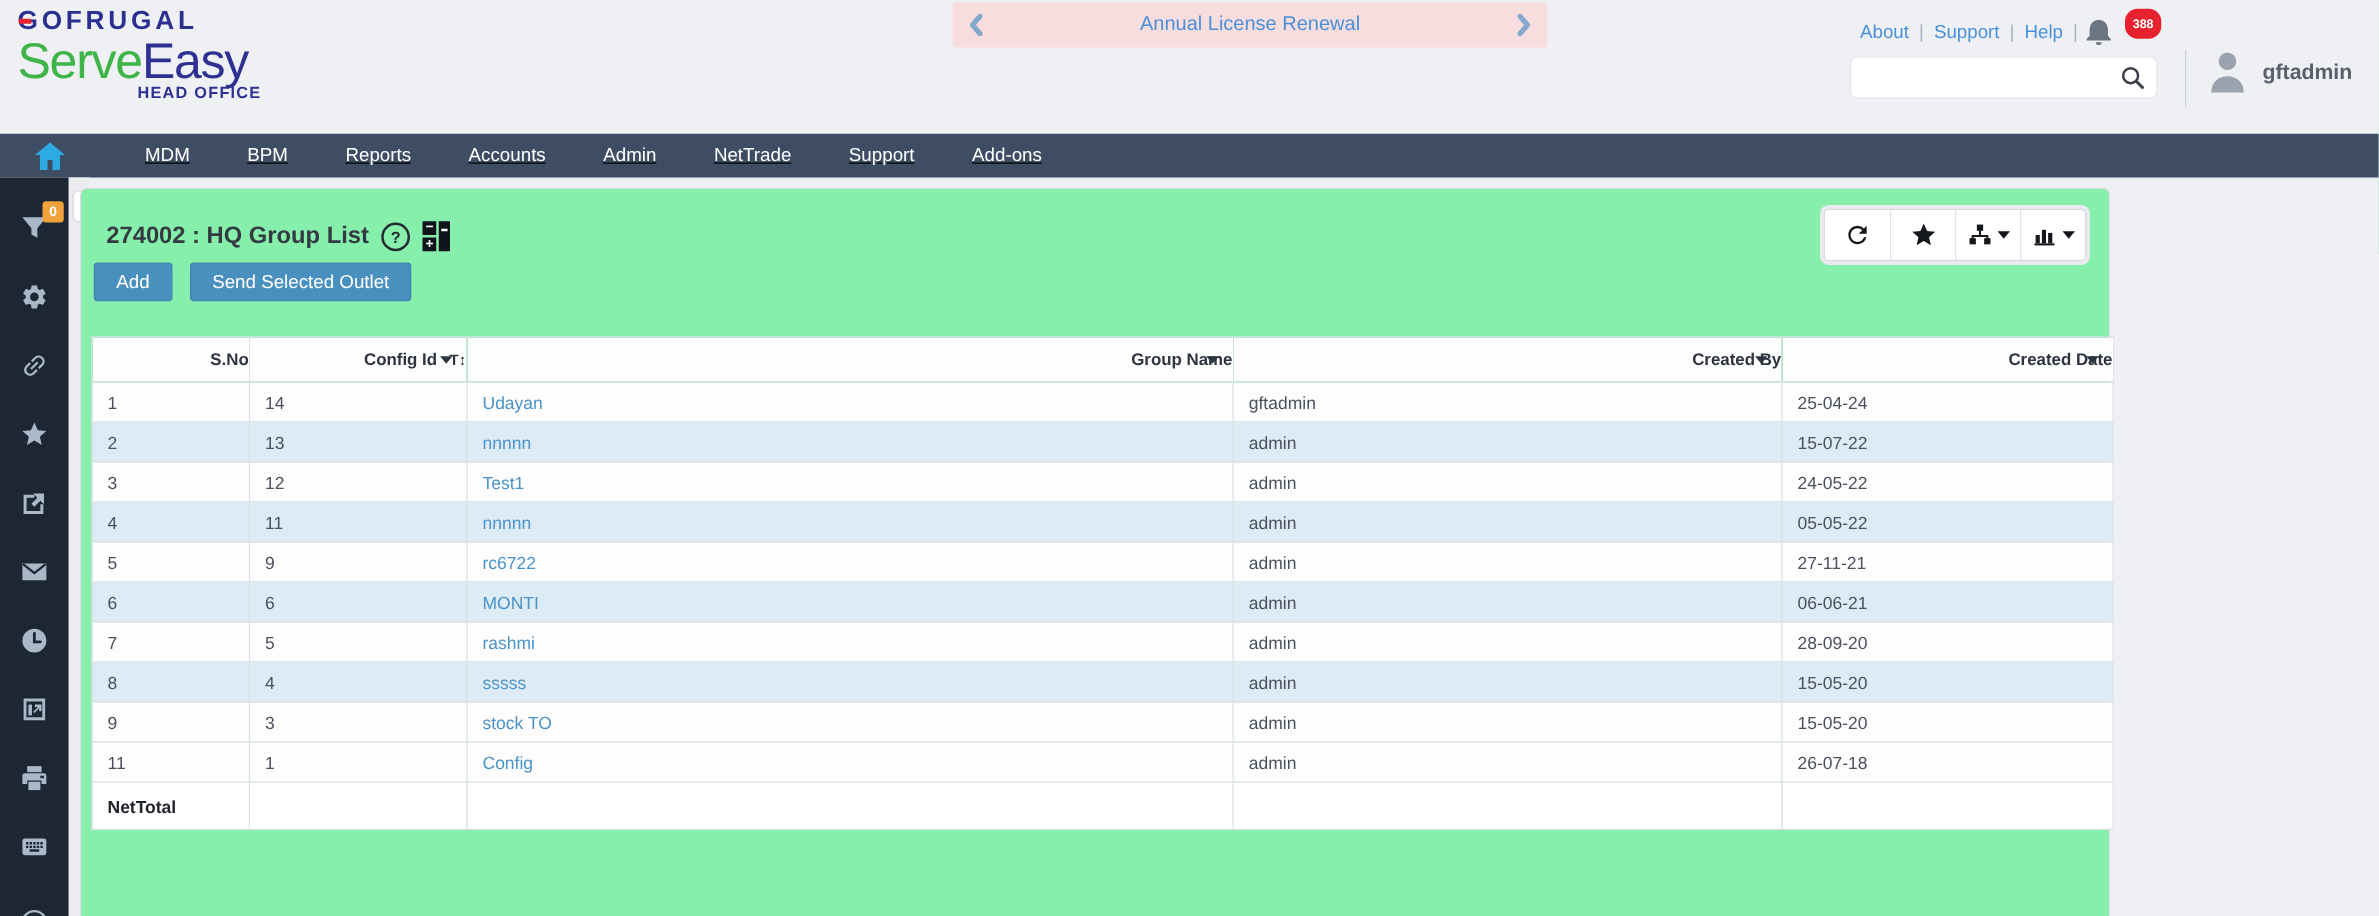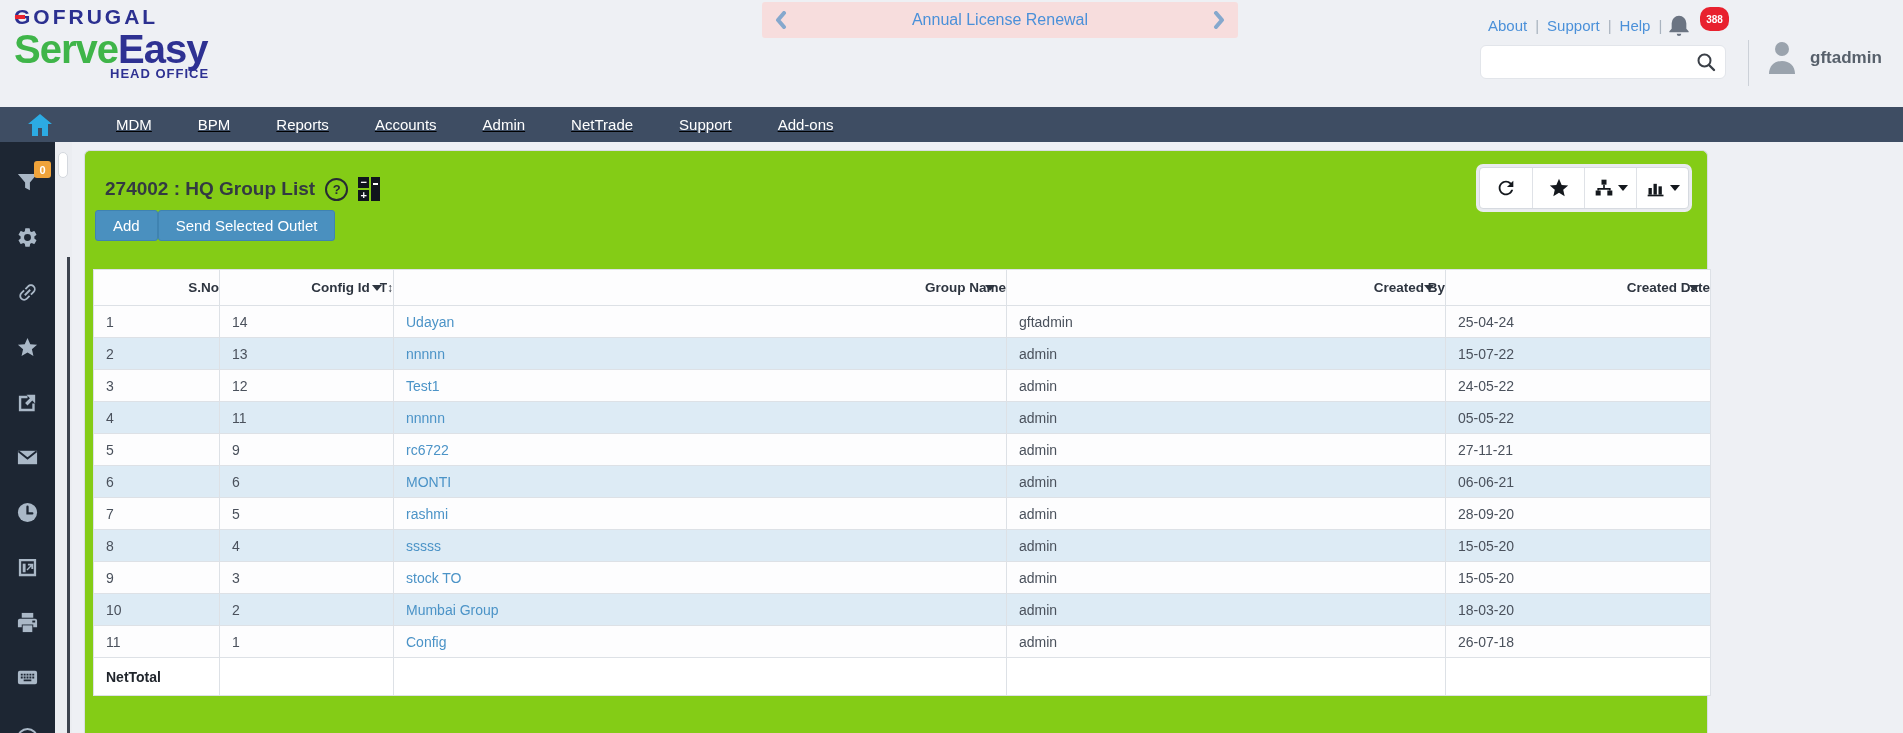--- a/index.html
+++ b/index.html
@@ -5,21 +5,21 @@
   * { margin:0; padding:0; box-sizing:border-box; }
   html,body { width:1903px; height:733px; }
   body { font-family:"Liberation Sans", sans-serif; background:#eef0f4; position:relative; overflow:hidden; }
   .stage { position:absolute; inset:0; width:1903px; height:733px; }
 
   
   .header { position:absolute; left:0; top:0; width:1903px; height:107px; background:#eef0f4; }
   .logo { position:absolute; left:14px; top:6px; line-height:1; }
   .logo-top { font-size:21px; font-weight:bold; letter-spacing:3px; color:#2b3090; position:relative; display:inline-block; }
   .logo-top .gbar { position:absolute; left:1px; top:9px; width:10px; height:4px; background:#e8232e; }
-  .logo-main { font-size:40px; font-weight:bold; letter-spacing:-1px; margin-top:2px; }
+  .logo-main { font-size:40px; font-weight:normal; letter-spacing:-1px; margin-top:2px; }
   .logo-serve { color:#3fb549; }
   .logo-easy { color:#2e3192; }
   .logo-office { font-size:13px; font-weight:bold; letter-spacing:1px; color:#2e3192; margin:-2px 0 0 96px; }
 
   .banner { position:absolute; left:762px; top:2px; width:476px; height:36px; background:#f7dddd; border-radius:3px; display:flex; align-items:center; justify-content:space-between; padding:0 12px;gap:20px; }
   .banner-text { color:#4a90d9; font-size:16px; }
   .banner .chev { width:14px; height:18px; cursor:pointer; }
 
   .hdr-links { position:absolute; left:1488px; top:17px; display:flex; align-items:center; gap:8px; font-size:15px; }
   .hdr-links a { color:#4a90d9; text-decoration:none; cursor:pointer; }
@@ -45,38 +45,38 @@
   .sb-item svg { width:23px; height:23px; fill:#aab8c7; }
   .sb-item .stroke { fill:none; stroke:#aab8c7; stroke-width:2; }
   .filter-badge { position:absolute; right:4px; top:6px; width:17px; height:17px; background:#f0a33a; border-radius:3px; color:#fff; font-size:11px; font-weight:bold; display:flex; align-items:center; justify-content:center; }
 
   
   .gutter { position:absolute; left:55px; top:142px; width:17px; height:591px; background:#ebedf1; }
   .gutter-thumb { position:absolute; left:3px; top:10px; width:10px; height:26px; background:#fff; border:1px solid #d4d8de; border-radius:5px; }
   .gutter-line { position:absolute; left:12px; top:115px; width:3px; bottom:0; background:#3c434e; }
 
   
-  .main { position:absolute; left:84px; top:150px; width:1624px; height:583px; background:#84cc16; border:1px solid #d9dde3; border-bottom:none; border-radius:6px 6px 0 0; }
+  .main { position:absolute; left:64px; top:150px; width:1624px; height:583px; background:#86efac; border:1px solid #d9dde3; border-bottom:none; border-radius:6px 6px 0 0; }
   .title-row { position:absolute; left:20px; top:26px; display:flex; align-items:center; gap:10px; }
   .page-title { font-size:19px; font-weight:bold; color:#333a42; }
   .help-icon { width:23px; height:23px; border:2px solid #262b33; border-radius:50%; color:#262b33; font-size:13px; font-weight:bold; display:flex; align-items:center; justify-content:center; cursor:pointer; }
   .grid-icon { width:24px; height:24px; position:relative; cursor:pointer; }
   .grid-icon .cell { position:absolute; background:#10151c; color:#fff; font-size:11px; font-weight:bold; line-height:1; display:flex; align-items:center; justify-content:center; }
   .gi-a { left:0; top:0; width:11px; height:11px; }
   .gi-b { left:0; top:13px; width:11px; height:11px; }
   .gi-c { left:13px; top:0; width:9px; height:24px; }
   .gi-c .dash { width:5px; height:2px; background:#fff; margin-top:-10px; }
 
   .toolbar { position:absolute; right:18px; top:16px; display:flex; background:#fff; border:1px solid #d6dae0; border-radius:4px; box-shadow:0 0 0 3px #e9ebef; }
   .tool-btn { width:52px; height:40px; display:flex; align-items:center; justify-content:center; gap:4px; border-left:1px solid #dfe2e7; cursor:pointer; }
   .tool-btn:first-child { border-left:none; }
   .tool-btn svg { fill:#14181d; }
   .caret-down { width:0; height:0; border-left:5px solid transparent; border-right:5px solid transparent; border-top:6px solid #14181d; }
 
-  .action-row { position:absolute; left:10px; top:59px; display:flex; align-items:center; }
+  .action-row { position:absolute; left:10px; top:59px; display:flex; align-items:center; gap:14px; }
   .btn { background:#4a90bf; border:1px solid #3f83b1; border-radius:3px; color:#fff; font-size:15px; padding:6px 17px; cursor:pointer; font-family:"Liberation Sans", sans-serif; white-space:nowrap; }
   .highlight-box { border:4px solid #ee2a62; border-radius:2px; padding:5px 8px; display:inline-flex; }
 
   
   .grid-table { position:absolute; left:8px; top:118px; width:1617px; border-collapse:collapse; font-size:14px; table-layout:fixed; }
   .grid-table th, .grid-table td { border:1px solid #dde1e6; }
   .grid-table th { height:36px; font-weight:bold; color:#2e3540; background:#fdfdfe; position:relative; text-align:right; font-size:13.5px; }
   .grid-table td { height:32px; padding:0 12px; color:#4a515c; background:#fdfdfe; }
   .grid-table tr.alt td { background:#ddebf5; }
   .col-sno{width:126px;} .col-gid{width:174px;} .col-gname{width:613px;} .col-cby{width:439px;} .col-cdate{width:265px;}
@@ -351,27 +351,20 @@
             <td>admin</td>
             <td>15-05-20</td>
           </tr>
           <tr>
             <td>9</td>
             <td>3</td>
             <td><a class="link">stock TO</a></td>
             <td>admin</td>
             <td>15-05-20</td>
           </tr>
-          <tr class="alt">
-            <td>10</td>
-            <td>2</td>
-            <td><a class="link">Mumbai Group</a></td>
-            <td>admin</td>
-            <td>18-03-20</td>
-          </tr>
           <tr>
             <td>11</td>
             <td>1</td>
             <td><a class="link">Config</a></td>
             <td>admin</td>
             <td>26-07-18</td>
           </tr>
         </tbody>
       <tfoot>
         <tr class="footer-row">

